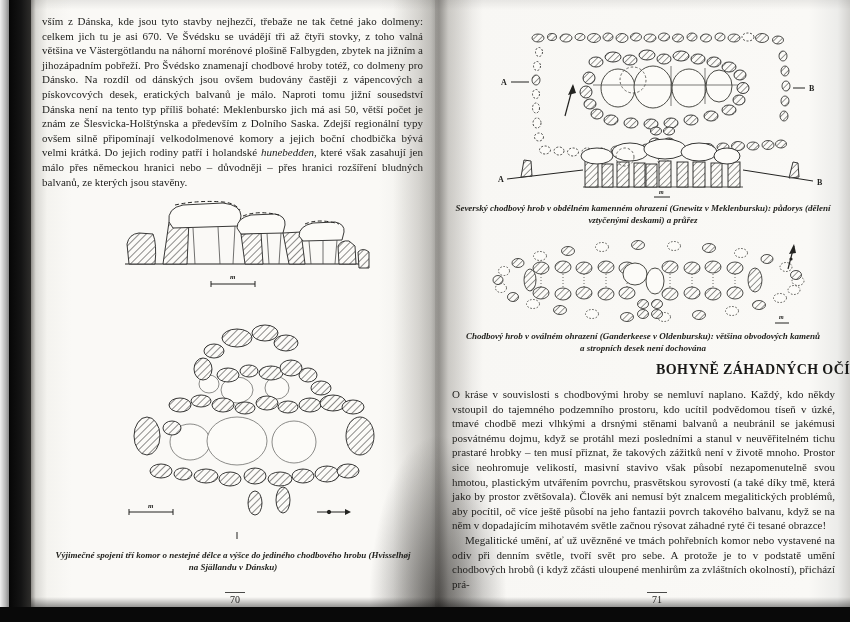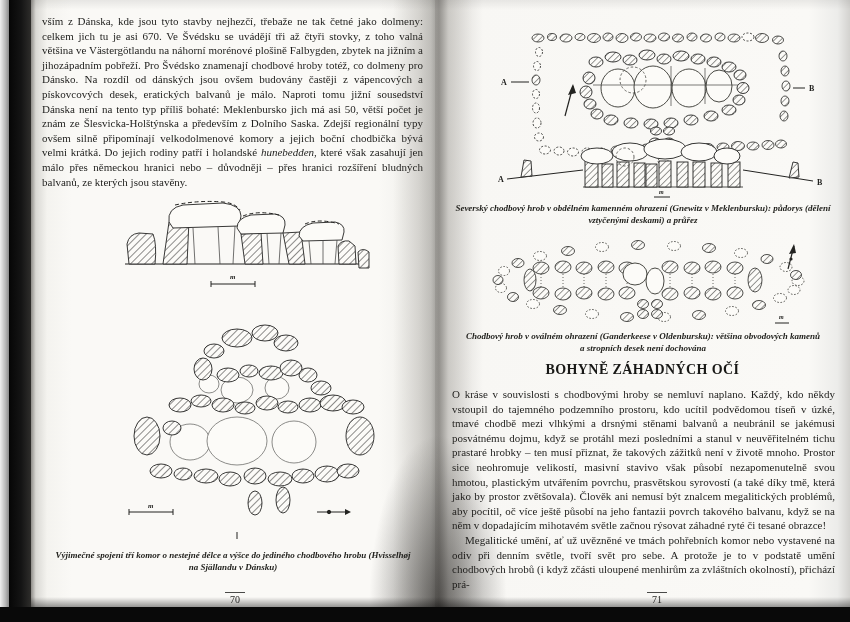--- a/index.html
+++ b/index.html
@@ -29,21 +29,21 @@
   .body-text{font-size:11px;line-height:14.6px;text-align:justify;margin:0;}
   .left-body{position:absolute;left:11px;top:14px;width:381px;}
   .right-body{position:absolute;left:17px;top:387px;width:383px;}
   .right-body p{margin:0;}
   .right-body p + p{text-indent:13px;}
   .caption{font-size:9px;line-height:11.5px;font-weight:bold;font-style:italic;
         text-align:center;margin:0 auto;color:#23231f;}
   .cap-left{position:absolute;left:24px;top:550px;width:356px;}
   .cap-r1{position:absolute;left:16px;top:203px;width:384px;}
   .cap-r2{position:absolute;left:28px;top:331px;width:360px;}
-  .heading{position:absolute;left:0;top:362px;width:100%;text-align:center;
+  .heading{position:absolute;left:0;top:362px;width:100%;text-align:right;
         font-size:14px;font-weight:bold;letter-spacing:0.4px;margin:0;color:#181816;}
   .page-num{position:absolute;bottom:2px;width:36px;text-align:center;font-size:10px;color:#2a2a28;}
   .page-num .rule{display:block;width:20px;height:0;border-top:1px solid #4a4a48;margin:0 auto 1px auto;}
   .pn-left{left:186px;}
   .pn-right{left:204px;}
   .fig{position:absolute;}
   .fig-l1{left:92px;top:200px;}
   .fig-l2{left:56px;top:324px;}
   .fig-r1{left:58px;top:28px;}
   .fig-r2{left:48px;top:236px;}

